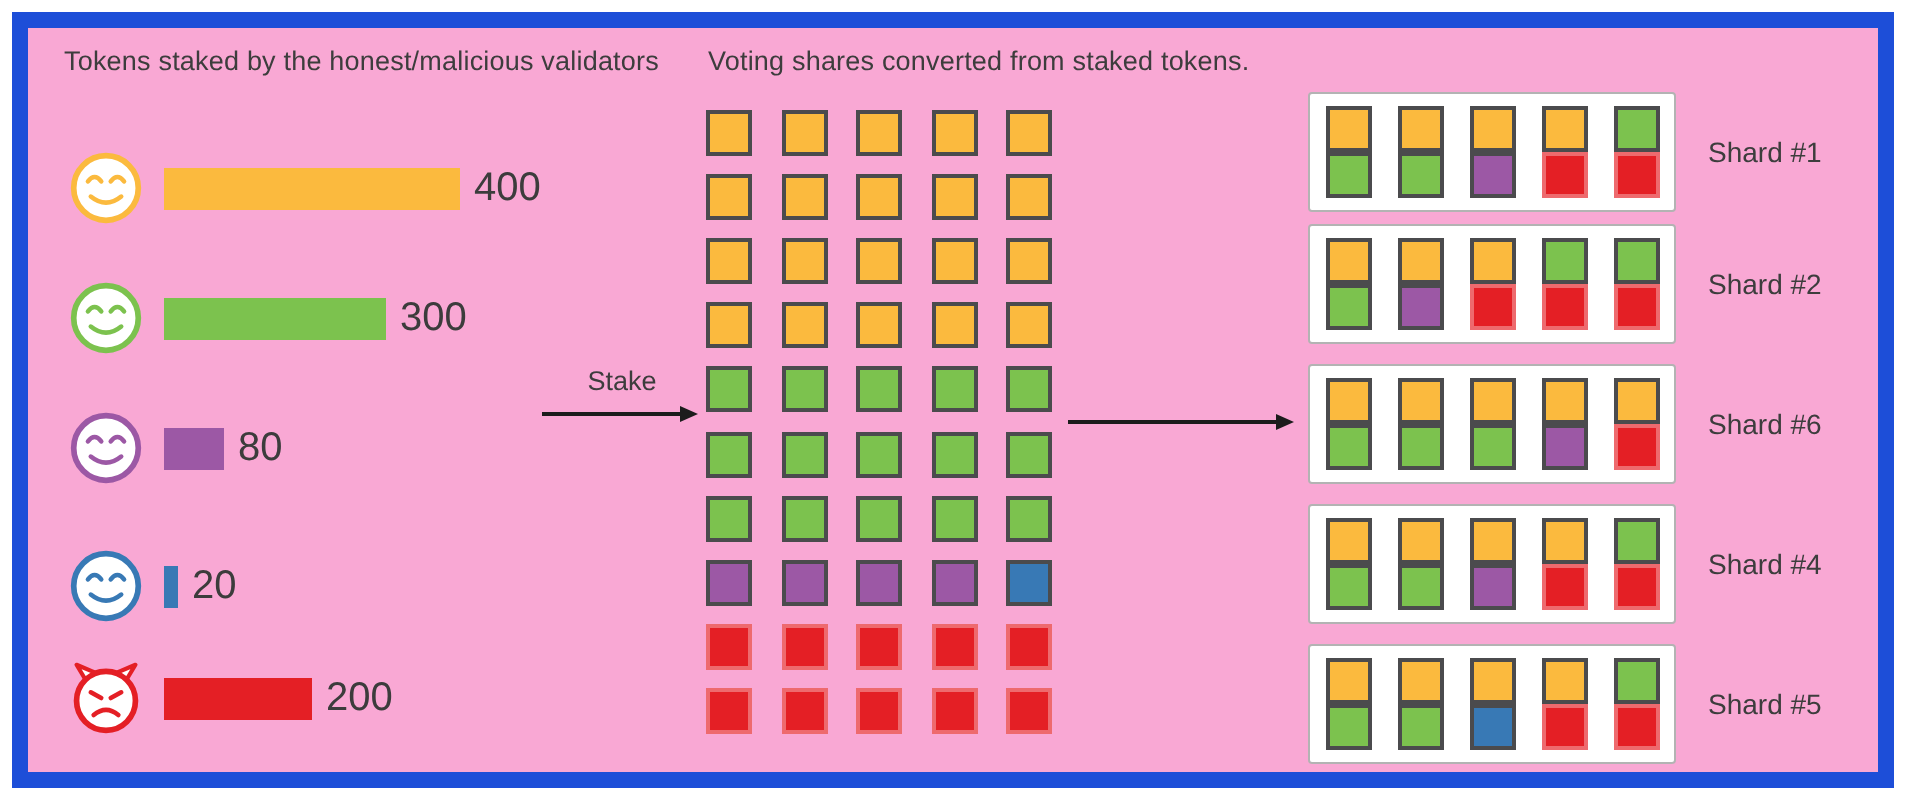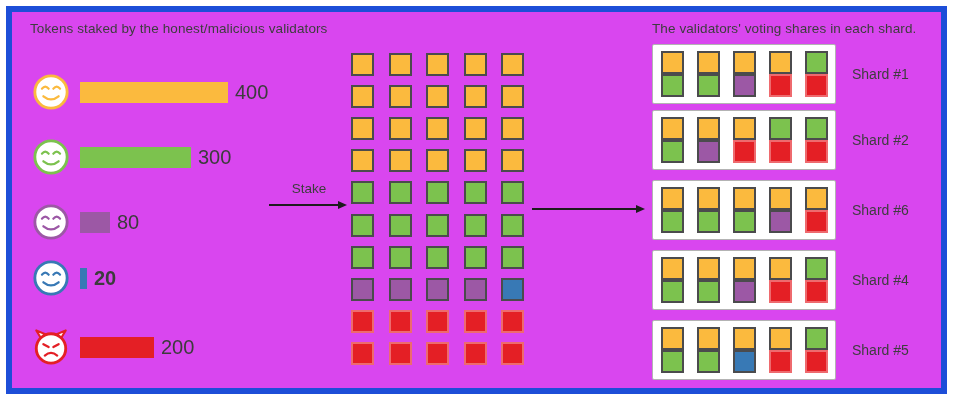--- a/index.html
+++ b/index.html
@@ -1,19 +1,19 @@
 <!DOCTYPE html>
 <html><head>
 <meta charset="utf-8">
 <style>
   html,body{margin:0;padding:0;background:#ffffff;}
   body{font-family:"Liberation Sans", sans-serif; -webkit-font-smoothing:antialiased;}
   #canvas{position:relative;width:953px;height:400px;background:#ffffff;overflow:hidden;}
   #frame{position:absolute;left:6px;top:6px;width:941px;height:388px;box-sizing:border-box;
-         border:6px solid #1d4ed8;background:#d946ef;}
+         border:8px solid #1d4ed8;background:#f9a8d4;}
   .panel-title{position:absolute;font-size:13.5px;color:#3d3d3d;white-space:nowrap;letter-spacing:0.1px;}
 
   
   .vrow{position:absolute;display:flex;align-items:center;height:40px;}
   .face{width:38px;height:38px;flex:0 0 38px;}
   .stake-bar{height:21px;margin-left:10px;}
   .stake-val{font-size:20px;color:#3c3c3c;margin-left:7px;line-height:1;}
 
   
   .arrow-label{position:absolute;font-size:13.5px;color:#3d3d3d;white-space:nowrap;}
@@ -64,21 +64,21 @@
         <div class="vrow" style="left: 20px; top: 190px;">
           <span class="face"><svg viewBox="0 0 40 40" width="38" height="38" fill="none">
               <circle cx="20" cy="20" r="17" fill="#fff" stroke="#9c58a5" stroke-width="3"></circle>
               <path d="M10.5 16.5 Q14 12 17.5 16.5" stroke="#9c58a5" stroke-width="2.4" stroke-linecap="round"></path>
               <path d="M22.5 16.5 Q26 12 29.5 16.5" stroke="#9c58a5" stroke-width="2.4" stroke-linecap="round"></path>
               <path d="M12 24.5 Q20 31 28 24.5" stroke="#9c58a5" stroke-width="2.4" stroke-linecap="round"></path>
             </svg></span>
           <span class="stake-bar" style="width: 30px; background: rgb(156, 88, 165);"></span>
           <span class="stake-val">80</span>
         </div>
-        <div class="vrow" style="left: 20px; top: 246px; font-weight: bold;">
+        <div class="vrow" style="left: 20px; top: 259px;">
           <span class="face"><svg viewBox="0 0 40 40" width="38" height="38" fill="none">
               <circle cx="20" cy="20" r="17" fill="#fff" stroke="#3879b5" stroke-width="3"></circle>
               <path d="M10.5 16.5 Q14 12 17.5 16.5" stroke="#3879b5" stroke-width="2.4" stroke-linecap="round"></path>
               <path d="M22.5 16.5 Q26 12 29.5 16.5" stroke="#3879b5" stroke-width="2.4" stroke-linecap="round"></path>
               <path d="M12 24.5 Q20 31 28 24.5" stroke="#3879b5" stroke-width="2.4" stroke-linecap="round"></path>
             </svg></span>
           <span class="stake-bar" style="width: 7px; background: rgb(56, 121, 181);"></span>
           <span class="stake-val">20</span>
         </div>
         <div class="vrow" style="left: 20px; top: 315px;">
@@ -92,20 +92,21 @@
             </svg></span>
           <span class="stake-bar" style="width: 74px; background: rgb(228, 31, 37);"></span>
           <span class="stake-val">200</span>
         </div>
       </div>
 
     <div class="arrow-label" style="left:257px;top:169px;width:80px;text-align:center;">Stake</div>
     <div class="arrow-line" style="left:257px;top:192px;width:70px;"></div>
     <div class="arrow-head" style="left:326px;top:188.5px;"></div>
 
+    <div class="panel-title" style="left:340px;top:9px;">Voting shares converted from staked tokens.</div>
     <div id="vote-grid" style="position:absolute;left:339px;top:41px;width:200px;height:320px;">
         <div class="sq" style="left: 0px; top: 0px; background: rgb(251, 186, 62);"></div>
         <div class="sq" style="left: 38px; top: 0px; background: rgb(251, 186, 62);"></div>
         <div class="sq" style="left: 75px; top: 0px; background: rgb(251, 186, 62);"></div>
         <div class="sq" style="left: 113px; top: 0px; background: rgb(251, 186, 62);"></div>
         <div class="sq" style="left: 150px; top: 0px; background: rgb(251, 186, 62);"></div>
         <div class="sq" style="left: 0px; top: 32px; background: rgb(251, 186, 62);"></div>
         <div class="sq" style="left: 38px; top: 32px; background: rgb(251, 186, 62);"></div>
         <div class="sq" style="left: 75px; top: 32px; background: rgb(251, 186, 62);"></div>
         <div class="sq" style="left: 113px; top: 32px; background: rgb(251, 186, 62);"></div>
@@ -148,21 +149,20 @@
         <div class="sq red-border" style="left: 0px; top: 289px; background: rgb(228, 31, 37);"></div>
         <div class="sq red-border" style="left: 38px; top: 289px; background: rgb(228, 31, 37);"></div>
         <div class="sq red-border" style="left: 75px; top: 289px; background: rgb(228, 31, 37);"></div>
         <div class="sq red-border" style="left: 113px; top: 289px; background: rgb(228, 31, 37);"></div>
         <div class="sq red-border" style="left: 150px; top: 289px; background: rgb(228, 31, 37);"></div>
       </div>
 
     <div class="arrow-line" style="left:520px;top:196px;width:105px;"></div>
     <div class="arrow-head" style="left:624px;top:192.5px;"></div>
 
-    <div class="panel-title" style="left:640px;top:9px;">The validators' voting shares in each shard.</div>
     <div id="shards">
         <div class="shard-box" style="top: 32px;">
           <div class="shard-stack" style="left: 8px;">
             <div class="sq" style="top: 0px; background: rgb(251, 186, 62);"></div>
             <div class="sq" style="top: 23px; background: rgb(124, 194, 78);"></div>
           </div>
           <div class="shard-stack" style="left: 44px;">
             <div class="sq" style="top: 0px; background: rgb(251, 186, 62);"></div>
             <div class="sq" style="top: 23px; background: rgb(124, 194, 78);"></div>
           </div>

